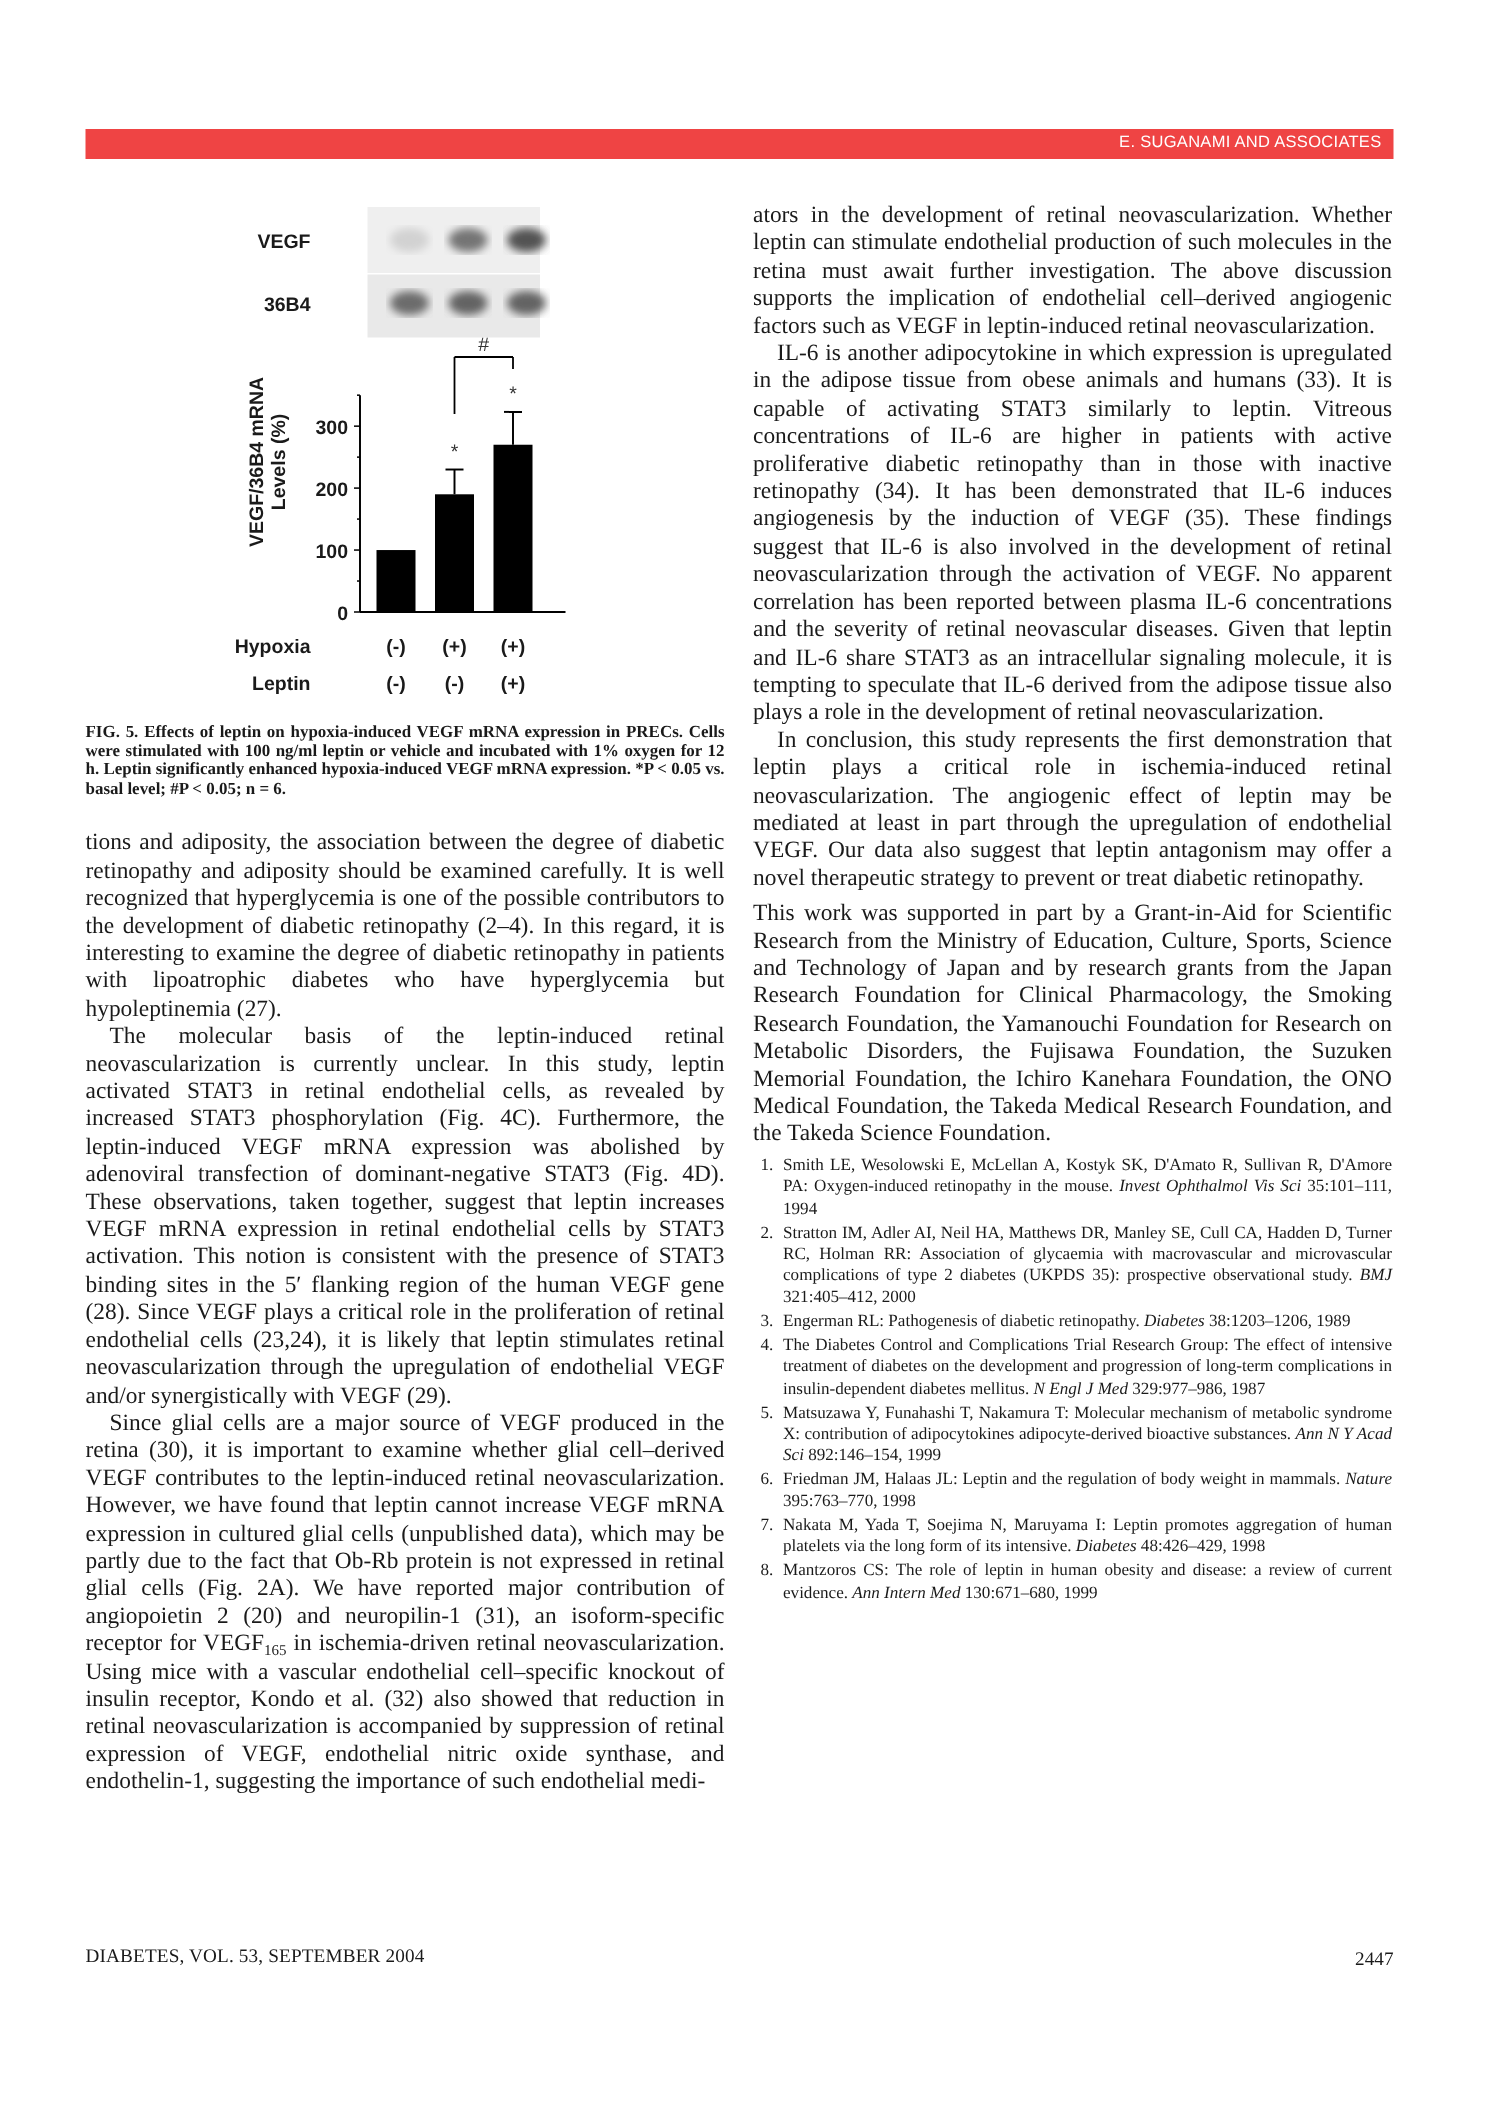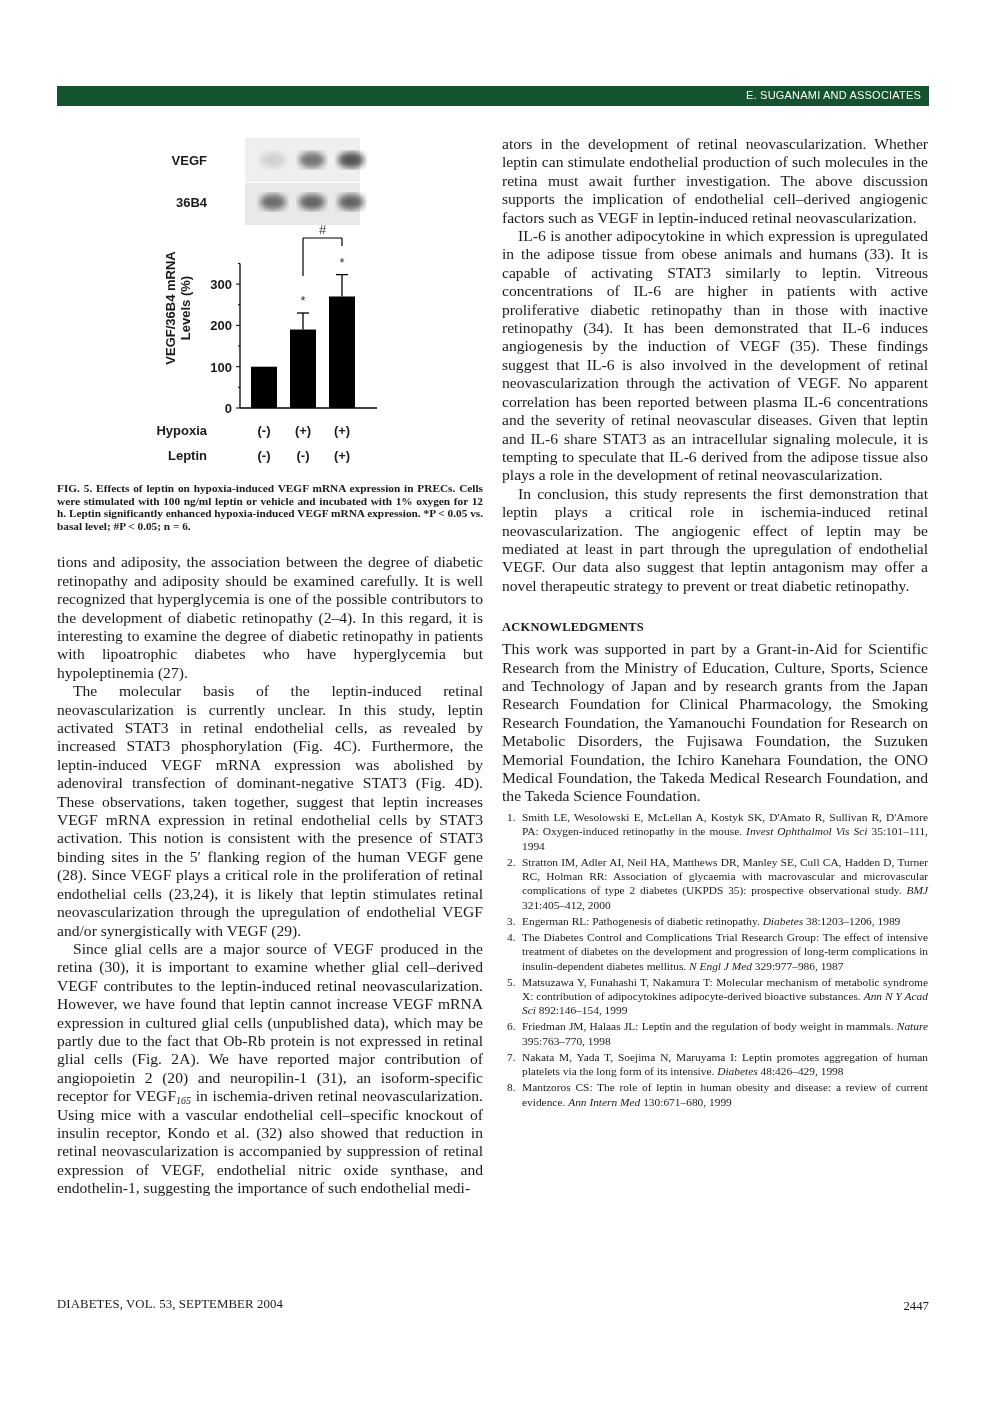--- a/index.html
+++ b/index.html
@@ -1,31 +1,31 @@
 <!DOCTYPE html>
 <html><head>
 <meta charset="utf-8">
 <style>
   html, body { margin: 0; padding: 0; background: #ffffff; }
   body { width: 992px; height: 1403px; position: relative; overflow: hidden; font-family: "Liberation Serif", "DejaVu Serif", serif; color: #1a1a1a; }
-  .header-bar { position: absolute; left: 57px; top: 86px; width: 872px; height: 20px; background: #14532d; }
+  .header-bar { position: absolute; left: 57px; top: 86px; width: 872px; height: 20px; background: #ef4444; }
   .header-bar .running-head { position: absolute; right: 8px; top: 3px; font-family: "Liberation Sans", "DejaVu Sans", sans-serif; font-size: 11px; color: #ffffff; letter-spacing: 0.2px; }
 
   .col { position: absolute; top: 135px; width: 426px; }
   .col-left { left: 57px; }
   .col-right { left: 502px; }
 
   .figure { position: relative; width: 426px; height: 345px; }
   .figure svg { position: absolute; left: 0; top: 0; }
   .caption { font-size: 11.3px; font-weight: bold; line-height: 12.6px; text-align: justify; margin-top: 2px; }
 
   .body-text { font-size: 15.6px; line-height: 18.4px; text-align: justify; margin: 0; }
   .body-text p { margin: 0; text-indent: 16px; }
   .body-text p.noindent { text-indent: 0; }
-  sub { font-size: 10px; vertical-align: -3px; line-height: 0; font-style: italic; }
+  sub { font-size: 10px; vertical-align: -3px; line-height: 0; }
 
   .section-head { font-weight: bold; font-size: 12.5px; letter-spacing: 0.2px; margin: 0; }
   .refs { list-style: none; padding: 0; margin: 4px 0 0 0; font-size: 11.4px; line-height: 14.4px; }
   .refs li { position: relative; padding-left: 20px; text-align: justify; margin-bottom: 1.6px; }
   .refs li .ref-num { position: absolute; left: 5px; top: 0; }
   .refs i { font-style: italic; }
 
   .footer-left { position: absolute; left: 57px; top: 1297px; font-size: 12.8px; letter-spacing: 0.1px; }
   .footer-right { position: absolute; right: 63px; top: 1299px; font-size: 12.8px; }
 </style>
@@ -104,21 +104,20 @@
     <p><span>Since glial cells are a major source of VEGF produced in the retina (30), it is important to examine whether glial cell–derived VEGF contributes to the leptin-induced retinal neovascularization. However, we have found that leptin cannot increase VEGF mRNA expression in cultured glial cells (unpublished data), which may be partly due to the fact that Ob-Rb protein is not expressed in retinal glial cells (Fig. 2A). We have reported major contribution of angiopoietin 2 (20) and neuropilin-1 (31), an isoform-specific receptor for VEGF</span><sub>165</sub><span> in ischemia-driven retinal neovascularization. Using mice with a vascular endothelial cell–specific knockout of insulin receptor, Kondo et al. (32) also showed that reduction in retinal neovascularization is accompanied by suppression of retinal expression of VEGF, endothelial nitric oxide synthase, and endothelin-1, suggesting the importance of such endothelial medi-</span></p>
   </div>
 </div>
 
 <div class="col col-right">
   <div class="body-text">
     <p class="noindent">ators in the development of retinal neovascularization. Whether leptin can stimulate endothelial production of such molecules in the retina must await further investigation. The above discussion supports the implication of endothelial cell–derived angiogenic factors such as VEGF in leptin-induced retinal neovascularization.</p>
     <p>IL-6 is another adipocytokine in which expression is upregulated in the adipose tissue from obese animals and humans (33). It is capable of activating STAT3 similarly to leptin. Vitreous concentrations of IL-6 are higher in patients with active proliferative diabetic retinopathy than in those with inactive retinopathy (34). It has been demonstrated that IL-6 induces angiogenesis by the induction of VEGF (35). These findings suggest that IL-6 is also involved in the development of retinal neovascularization through the activation of VEGF. No apparent correlation has been reported between plasma IL-6 concentrations and the severity of retinal neovascular diseases. Given that leptin and IL-6 share STAT3 as an intracellular signaling molecule, it is tempting to speculate that IL-6 derived from the adipose tissue also plays a role in the development of retinal neovascularization.</p>
     <p>In conclusion, this study represents the first demonstration that leptin plays a critical role in ischemia-induced retinal neovascularization. The angiogenic effect of leptin may be mediated at least in part through the upregulation of endothelial VEGF. Our data also suggest that leptin antagonism may offer a novel therapeutic strategy to prevent or treat diabetic retinopathy.</p>
   </div>
-  <h3 class="section-head" style="margin-top:25px;">ACKNOWLEDGMENTS</h3>
   <div class="body-text" style="margin-top:5px;">
     <p class="noindent">This work was supported in part by a Grant-in-Aid for Scientific Research from the Ministry of Education, Culture, Sports, Science and Technology of Japan and by research grants from the Japan Research Foundation for Clinical Pharmacology, the Smoking Research Foundation, the Yamanouchi Foundation for Research on Metabolic Disorders, the Fujisawa Foundation, the Suzuken Memorial Foundation, the Ichiro Kanehara Foundation, the ONO Medical Foundation, the Takeda Medical Research Foundation, and the Takeda Science Foundation.</p>
   </div>
   <ul class="refs" id="refs-list">
       <li><span class="ref-num">1.</span><span>Smith LE, Wesolowski E, McLellan A, Kostyk SK, D'Amato R, Sullivan R, D'Amore PA: Oxygen-induced retinopathy in the mouse.</span> <i>Invest Ophthalmol Vis Sci</i> <span>35:101–111, 1994</span></li>
       <li><span class="ref-num">2.</span><span>Stratton IM, Adler AI, Neil HA, Matthews DR, Manley SE, Cull CA, Hadden D, Turner RC, Holman RR: Association of glycaemia with macrovascular and microvascular complications of type 2 diabetes (UKPDS 35): prospective observational study.</span> <i>BMJ</i> <span>321:405–412, 2000</span></li>
       <li><span class="ref-num">3.</span><span>Engerman RL: Pathogenesis of diabetic retinopathy.</span> <i>Diabetes</i> <span>38:1203–1206, 1989</span></li>
       <li><span class="ref-num">4.</span><span>The Diabetes Control and Complications Trial Research Group: The effect of intensive treatment of diabetes on the development and progression of long-term complications in insulin-dependent diabetes mellitus.</span> <i>N Engl J Med</i> <span>329:977–986, 1987</span></li>
       <li><span class="ref-num">5.</span><span>Matsuzawa Y, Funahashi T, Nakamura T: Molecular mechanism of metabolic syndrome X: contribution of adipocytokines adipocyte-derived bioactive substances.</span> <i>Ann N Y Acad Sci</i> <span>892:146–154, 1999</span></li>
       <li><span class="ref-num">6.</span><span>Friedman JM, Halaas JL: Leptin and the regulation of body weight in mammals.</span> <i>Nature</i> <span>395:763–770, 1998</span></li>

